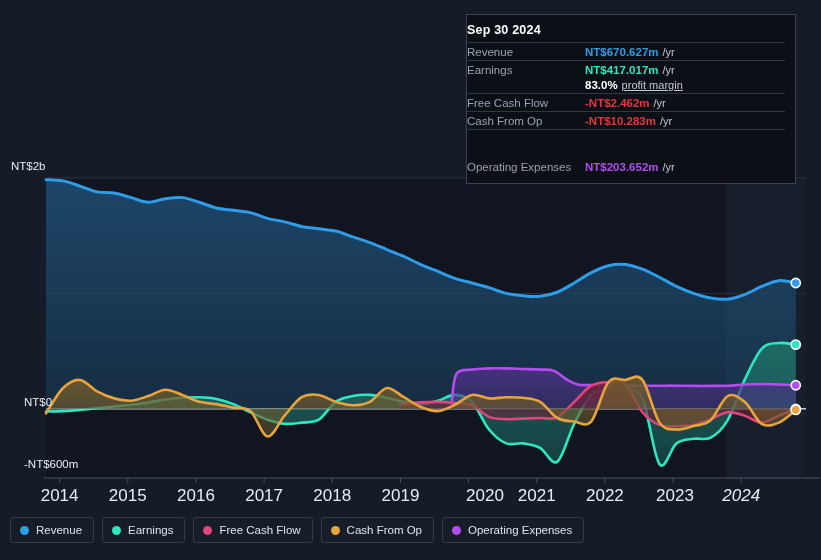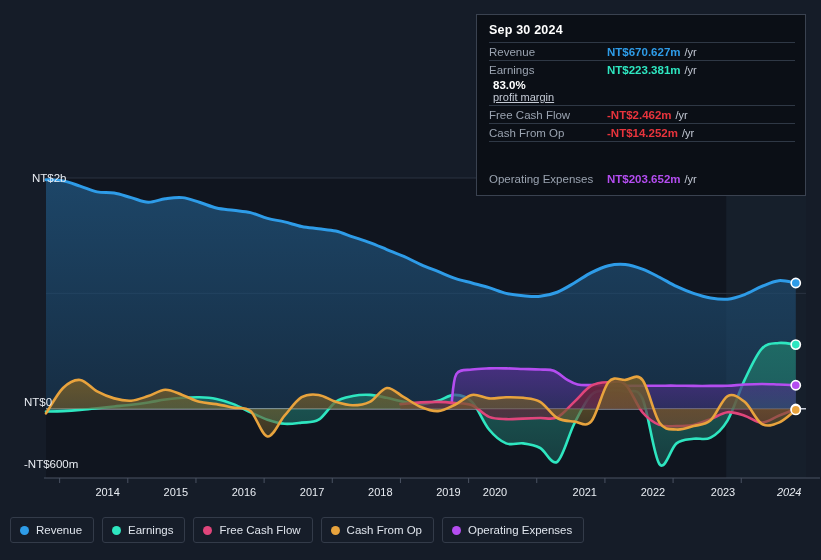--- a/index.html
+++ b/index.html
@@ -8,51 +8,50 @@
     background:#151c28;
     font-family:"Liberation Sans", sans-serif;
     overflow:hidden;
     position:relative;
   }
   #chart-root{position:absolute;inset:0;}
   svg.plot{position:absolute;left:0;top:0;}
 
   
   .tooltip{
-    position:absolute;left:476px;top:14px;width:330px;
+    position:absolute;left:466px;top:14px;width:330px;
     background:#0b0f16;
     border:1px solid #3a4250;
     box-sizing:border-box;
-    padding:8px 10px 8px 12px;
+    padding:8px 10px 8px 0;
     z-index:40;
   }
   .tt-date{
     color:#ffffff;font-size:12.5px;font-weight:bold;
     padding-bottom:5px;letter-spacing:.2px;
   }
   .tt-row{
     display:flex;align-items:baseline;
     border-top:1px solid #2f3845;
     padding:3px 0 2px 0;
     font-size:11.5px;
   }
-  .tt-row.noline{border-top:none;padding-top:1px;flex-direction:column;}
+  .tt-row.noline{border-top:none;padding-top:1px;}
   .tt-label{color:#9aa3b0;width:118px;flex:none;}
   .tt-val{font-weight:bold;}
   .tt-suffix{color:#c3c9d4;font-weight:normal;margin-left:4px;font-size:11px;text-align:center;}
   .tt-margin-lbl{color:#c3c9d4;font-weight:normal;margin-left:4px;font-size:11px;text-decoration:underline;}
 
   
   .ylab{
     position:absolute;color:#e8ecf2;font-size:11.5px;white-space:nowrap;
   }
   .xlab{
-    position:absolute;color:#e8ecf2;font-size:11px;
+    position:absolute;color:#e8ecf2;font-size:17px;
     transform:translateX(-50%);
-    margin-left:48px;
   }
 
   
   .legend{
     position:absolute;left:10px;top:517px;
     display:flex;gap:8px;
   }
   .lg-item{
     display:flex;align-items:center;gap:7px;
     border:1px solid #333b49;
@@ -138,64 +137,64 @@
       <line x1="264.11659192825243" y1="478" x2="264.11659192825243" y2="483" stroke="#4a5262" stroke-width="1"></line>
       <line x1="332.27802690583036" y1="478" x2="332.27802690583036" y2="483" stroke="#4a5262" stroke-width="1"></line>
       <line x1="400.4394618834083" y1="478" x2="400.4394618834083" y2="483" stroke="#4a5262" stroke-width="1"></line>
       <line x1="468.60089686098615" y1="478" x2="468.60089686098615" y2="483" stroke="#4a5262" stroke-width="1"></line>
       <line x1="536.7623318385641" y1="478" x2="536.7623318385641" y2="483" stroke="#4a5262" stroke-width="1"></line>
       <line x1="604.9237668161421" y1="478" x2="604.9237668161421" y2="483" stroke="#4a5262" stroke-width="1"></line>
       <line x1="673.08520179372" y1="478" x2="673.08520179372" y2="483" stroke="#4a5262" stroke-width="1"></line>
       <line x1="741.2466367712979" y1="478" x2="741.2466367712979" y2="483" stroke="#4a5262" stroke-width="1"></line>
     </svg>
 
-  <div class="ylab" id="ylab-0" style="left:32px;top:160px;margin-top:12px;">NT$2b</div>
+  <div class="ylab" id="ylab-0" style="left:11px;top:160px;">NT$2b</div>
   <div class="ylab" id="ylab-1" style="left:24px;top:376px;margin-top:20px;">NT$0</div>
   <div class="ylab" id="ylab-2" style="left:24px;top:458px;">-NT$600m</div>
 
   <div id="xlabels">
       <div class="xlab" style="left: 59.6323px; top: 486px;">2014</div>
       <div class="xlab" style="left: 127.794px; top: 486px;">2015</div>
       <div class="xlab" style="left: 195.955px; top: 486px;">2016</div>
       <div class="xlab" style="left: 264.117px; top: 486px;">2017</div>
       <div class="xlab" style="left: 332.278px; top: 486px;">2018</div>
       <div class="xlab" style="left: 400.439px; top: 486px;">2019</div>
-      <div class="xlab" style="left: 447px; top: 486px; text-align: right;">2020</div>
+      <div class="xlab" style="left: 485px; top: 486px; text-align: right;">2020</div>
       <div class="xlab" style="left: 536.762px; top: 486px;">2021</div>
       <div class="xlab" style="left: 604.924px; top: 486px;">2022</div>
       <div class="xlab" style="left: 675px; top: 486px;">2023</div>
       <div class="xlab" style="left: 741.247px; top: 486px; font-style: italic;">2024</div>
     </div>
 
   <div class="tooltip">
     <div class="tt-date">Sep 30 2024</div>
     <div id="tt-rows">
         <div class="tt-row">
           <span class="tt-label">Revenue</span>
           <span class="tt-val" style="color: rgb(46, 156, 232);">NT$670.627m</span>
           <span class="tt-suffix">/yr</span>
         </div>
         <div class="tt-row">
           <span class="tt-label">Earnings</span>
-          <span class="tt-val" style="color: rgb(46, 230, 192);">NT$223.381m</span>
+          <span class="tt-val" style="color: rgb(46, 230, 192);">NT$417.017m</span>
           <span class="tt-suffix">/yr</span>
         </div>
         <div class="tt-row noline">
           <span class="tt-label"></span>
           <span class="tt-val" style="color: rgb(255, 255, 255);">83.0%</span>
           <span class="tt-margin-lbl">profit margin</span>
         </div>
         <div class="tt-row">
           <span class="tt-label">Free Cash Flow</span>
           <span class="tt-val" style="color: rgb(232, 52, 60);">-NT$2.462m</span>
           <span class="tt-suffix">/yr</span>
         </div>
         <div class="tt-row">
           <span class="tt-label">Cash From Op</span>
-          <span class="tt-val" style="color: rgb(232, 52, 60);">-NT$14.252m</span>
+          <span class="tt-val" style="color: rgb(232, 52, 60);">-NT$10.283m</span>
           <span class="tt-suffix">/yr</span>
         </div>
         <div class="tt-row">
           <span class="tt-label">Operating Expenses</span>
           <span class="tt-val" style="color: rgb(180, 77, 240); margin-top: 28px;">NT$203.652m</span>
           <span class="tt-suffix">/yr</span>
         </div>
       </div>
   </div>
 

